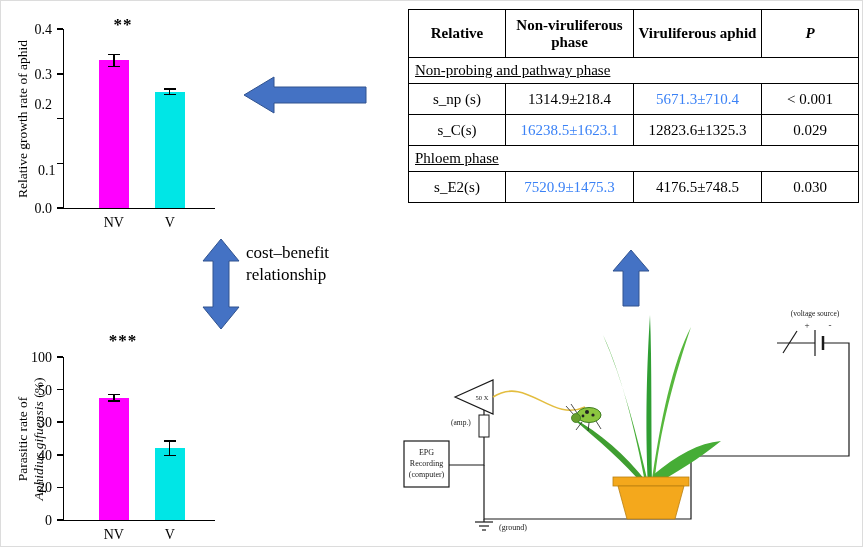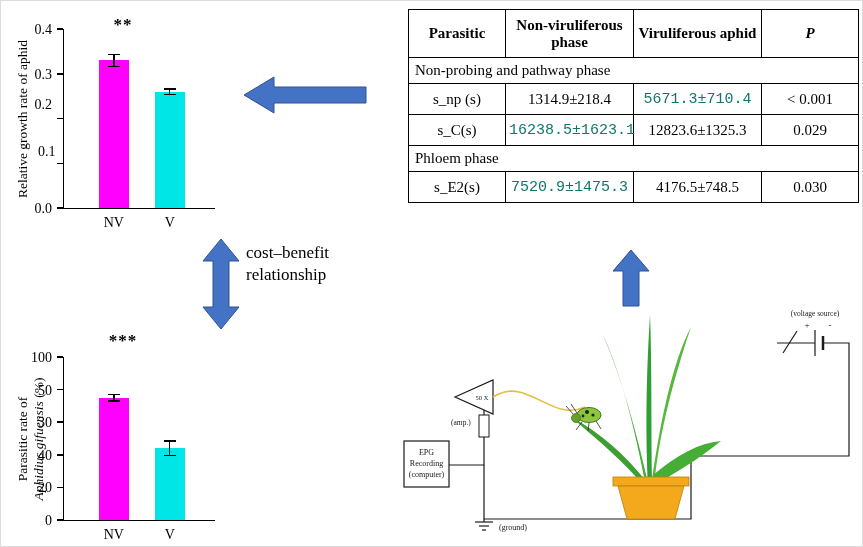--- a/index.html
+++ b/index.html
@@ -38,40 +38,40 @@
   .arrow-label{font-size:17px;height:24px;line-height:22px;}
   #arrow-updown{left:201px;top:237px;}
   #cb-label{position:absolute;left:245px;top:241px;font-size:17px;line-height:22px;}
   #arrow-up{left:611px;top:248px;}
 
   
   #results-table{position:absolute;left:407px;top:8px;width:450px;border-collapse:collapse;table-layout:fixed;background:#fff;}
   #results-table td,#results-table th{border:1px solid #000;font-size:15px;padding:1px 3px;text-align:center;vertical-align:middle;}
   #results-table th{font-weight:bold;height:48px;}
   #results-table td{height:31px;}
-  #results-table td.section{height:26px;text-align:left;padding-left:6px;}
+  #results-table td.section{height:26px;text-align:left;padding-left:6px;text-decoration:underline;}
   #results-table .pcol{font-style:italic;}
-  .red{color:#0f766e;font-family:Liberation Mono, monospace;}
+  .red{color:#3b82f6;}
   .c1{width:97px}.c2{width:128px}.c3{width:128px}.c4{width:97px}
 
   
   #epg{position:absolute;left:398px;top:302px;width:462px;height:243px;}
   #epg text{font-family:"Liberation Serif",serif;fill:#1a1a1a;}
 </style>
 </head>
 <body>
 
 <div class="canvas">
 
   <div class="chart" id="chart-growth">
     <div class="sig">**</div>
     <div class="ylabel">Relative growth rate of aphid</div>
     <div class="yticks">
         <div class="ytick" style="bottom: -8px;">0.0</div>
-        <div class="ytick" style="bottom: 49px; padding-left: 36px;">0.1</div>
+        <div class="ytick" style="bottom: 30px; padding-left: 36px;">0.1</div>
         <div class="ytick" style="bottom: 96px;">0.2</div>
         <div class="ytick" style="bottom: 126.25px;">0.3</div>
         <div class="ytick" style="bottom: 171px;">0.4</div>
       </div>
     <div class="plot">
         <div class="tickmark" style="bottom: -0.75px;"></div>
         <div class="tickmark" style="bottom: 44px;"></div>
         <div class="tickmark" style="bottom: 88.75px;"></div>
         <div class="tickmark" style="bottom: 133.5px;"></div>
         <div class="tickmark" style="bottom: 178.25px;"></div>
@@ -154,21 +154,21 @@
 
   <table id="results-table">
     <colgroup>
         <col class="c1">
         <col class="c2">
         <col class="c3">
         <col class="c4">
       </colgroup>
     <tbody>
       <tr>
-        <th>Parasitic</th>
+        <th>Relative</th>
         <th>Non-viruliferous phase</th>
         <th>Viruliferous aphid</th>
         <th class="pcol">P</th>
       </tr>
       <tr>
         <td colspan="4" class="section">Non-probing and pathway phase</td>
       </tr>
       <tr>
         <td>s_np (s)</td>
         <td>1314.9±218.4</td>

